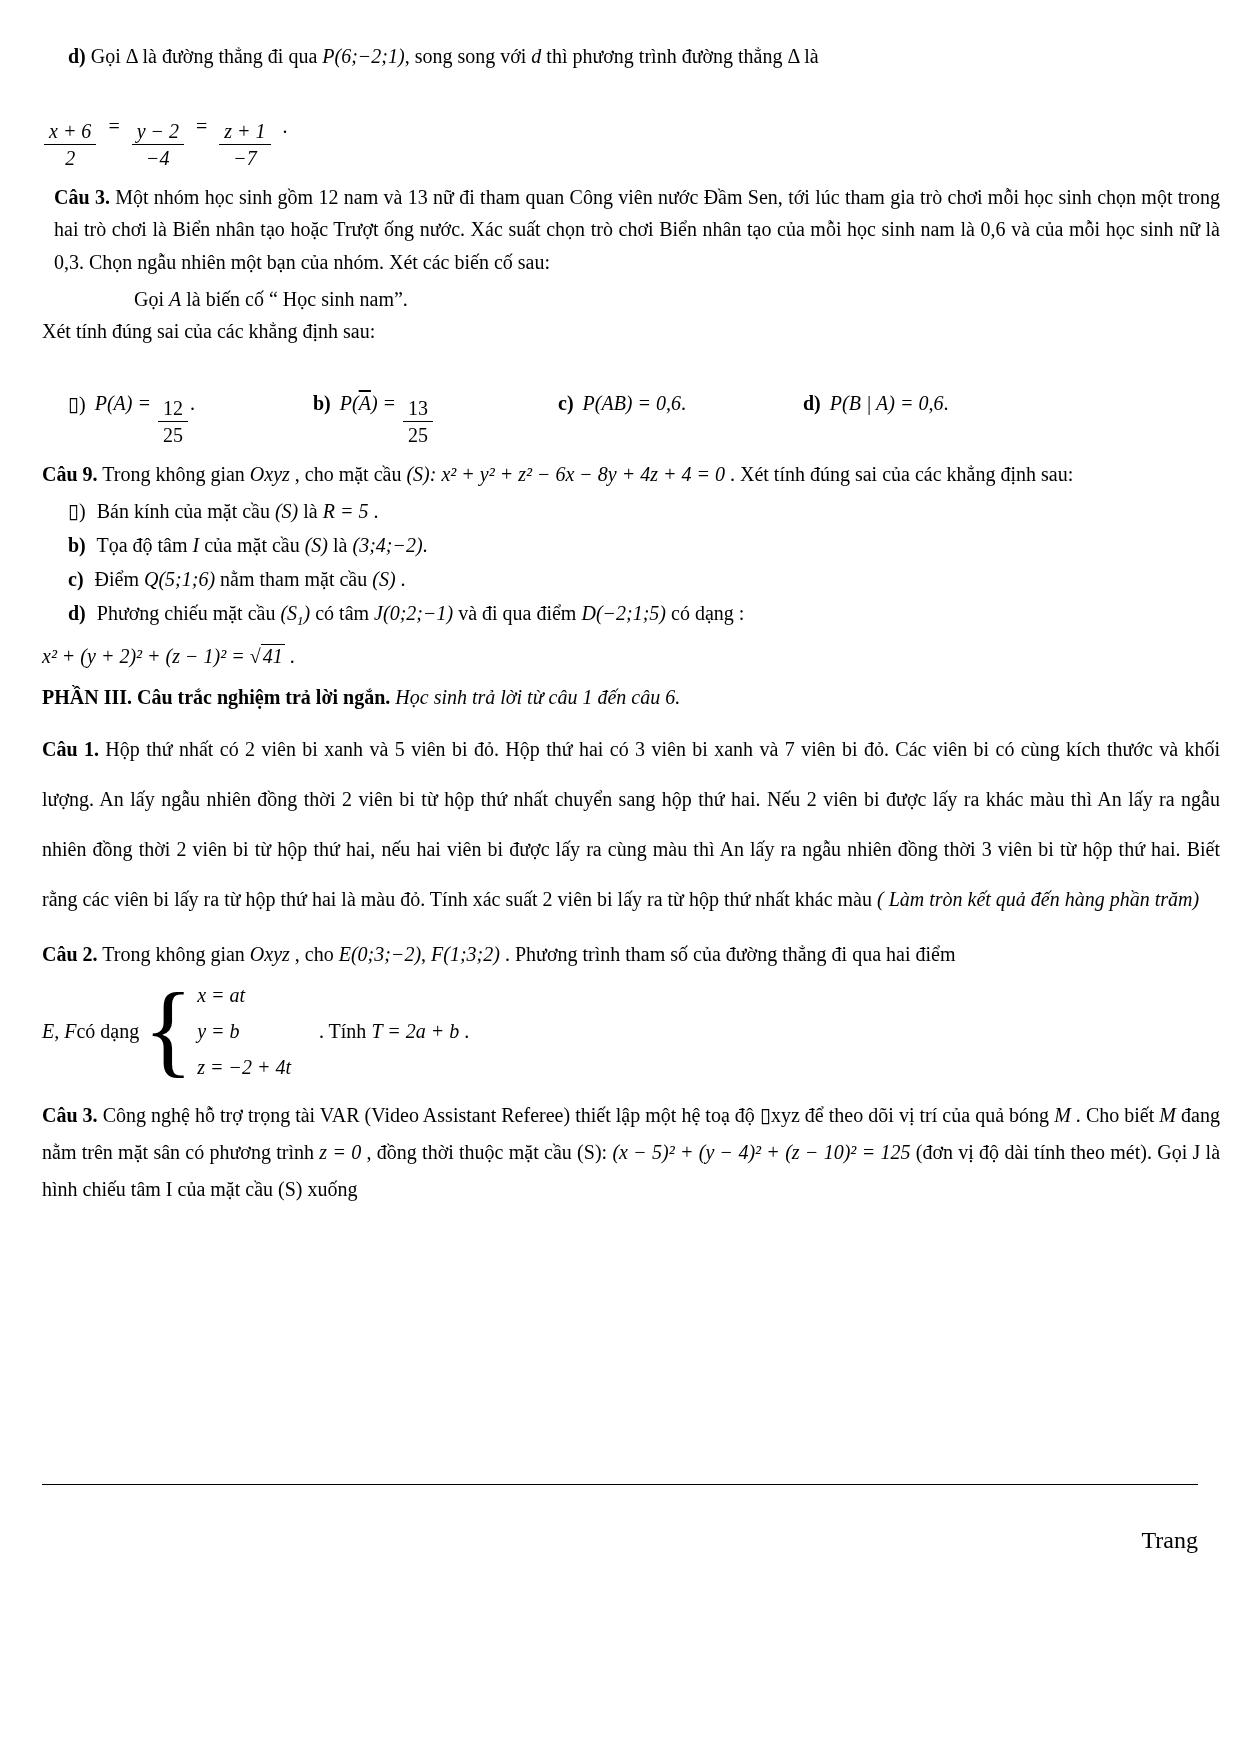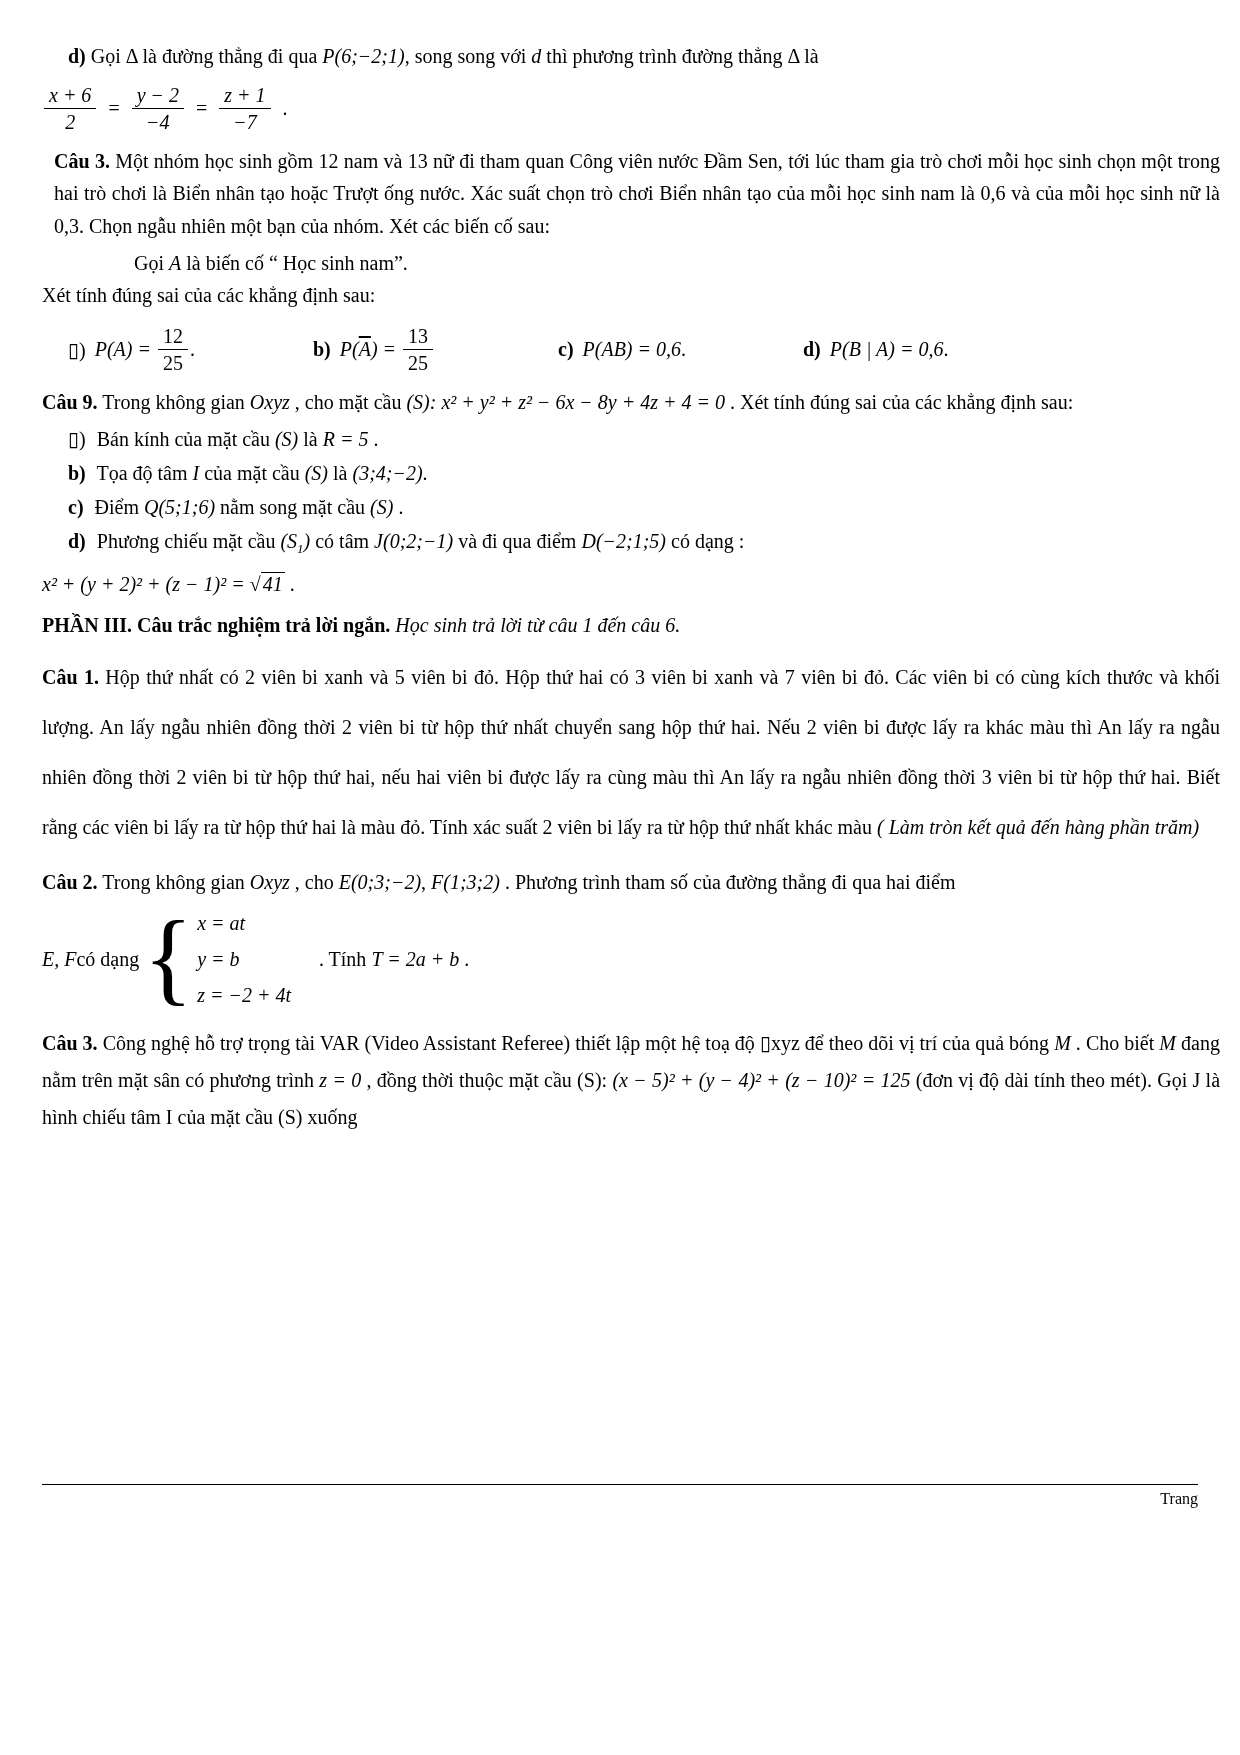--- a/index.html
+++ b/index.html
@@ -12,21 +12,21 @@
   .page{ padding:40px 20px 0 42px; }
   .b{ font-weight:bold; }
   .it{ font-style:italic; }
   .math{ font-style:italic; }
   .para{ text-align:justify; line-height:1.64; }
   .indent{ padding-left:26px; }
   .goi{ padding-left:92px; line-height:1.62; }
   .mt8{ margin-top:8px; } .mt10{ margin-top:10px;margin-left:12px; } .mt4{ margin-top:4px; }
 
   
-  .frac{ display:inline-block; vertical-align:middle; text-align:center; line-height:1.22; padding:0 2px; }
+  .frac{ display:inline-block; vertical-align:middle; text-align:center; line-height:1.22; padding:0 2px;margin-top:36px; }
   .frac .num{ display:block; border-bottom:1.3px solid #000; padding:0 5px 1px; }
   .frac .den{ display:block; padding-top:1px; }
   .frac.mi{ font-style:italic; }
 
   
   .eqline{ display:flex; align-items:center; gap:10px; margin:10px 0 4px 0; }
 
   
   .stmtrow{ display:flex; align-items:center; margin:12px 0 2px 0; padding-left:26px; }
   .stmtrow .item{ width:245px; display:flex; align-items:center; }
@@ -54,21 +54,21 @@
   .system{ display:inline-flex; align-items:center; margin-left:4px; }
   .brace{ font-size:104px; line-height:0.85; font-weight:400; transform:translateY(-2px); }
   .syslines{ display:inline-block; padding-left:4px; }
   .sysline{ display:block; line-height:36px; font-style:italic; }
   .q2tail{ margin-left:28px; }
   .q3{ line-height:1.85; margin-top:12px; }
 
   
   .footer{ position:absolute; left:42px; right:42px; top:1484px; }
   .footer-rule{ border-top:1.5px solid #000; }
-  .footer-text{ text-align:right; padding-top:5px; font-size:16px; }
+  .footer-text{ text-align:right; padding-top:5px; font-size:24px;margin-top:37px; }
 </style>
 </head>
 <body>
 
 <div class="page">
 
   <p class="para indent">
     <span class="b">d)</span><span> Gọi </span><span>Δ</span><span> là đường thẳng đi qua </span><span class="math">P(6;−2;1)</span><span>, song song với </span><span class="math">d</span><span> thì phương trình đường thẳng </span><span>Δ</span><span> là</span>
   </p>
 
@@ -132,21 +132,21 @@
     <span class="b">Câu 9.</span><span> Trong không gian </span><span class="math">Oxyz</span><span> , cho mặt cầu </span><span class="math">(S): x² + y² + z² − 6x − 8y + 4z + 4 = 0</span><span> . Xét tính đúng sai của các khẳng định sau:</span>
   </p>
 
   <p class="stmt">
     <span class="stmt-label nb">▯)</span><span> Bán kính của mặt cầu </span><span class="math">(S)</span><span> là </span><span class="math">R = 5</span><span> .</span>
   </p>
   <p class="stmt">
     <span class="stmt-label">b)</span><span> Tọa độ tâm </span><span class="math">I</span><span>  của mặt cầu </span><span class="math">(S)</span><span> là </span><span class="math">(3;4;−2)</span><span>.</span>
   </p>
   <p class="stmt">
-    <span class="stmt-label">c)</span><span> Điểm </span><span class="math">Q(5;1;6)</span><span> nằm song mặt cầu </span><span class="math">(S)</span><span> .</span>
+    <span class="stmt-label">c)</span><span> Điểm </span><span class="math">Q(5;1;6)</span><span> nằm tham mặt cầu </span><span class="math">(S)</span><span> .</span>
   </p>
   <p class="stmt">
     <span class="stmt-label">d)</span><span> Phương chiếu mặt cầu </span><span class="math">(S</span><sub class="idx">1</sub><span class="math">)</span><span> có tâm </span><span class="math">J(0;2;−1)</span><span> và đi qua điểm </span><span class="math">D(−2;1;5)</span><span> có dạng :</span>
   </p>
 
   <p class="eq2">
     <span class="math">x² + (y + 2)² + (z − 1)² = </span><span class="sqrt"><span class="rad">√</span><span class="val">41</span></span><span> .</span>
   </p>
 
   <p class="phan3">

